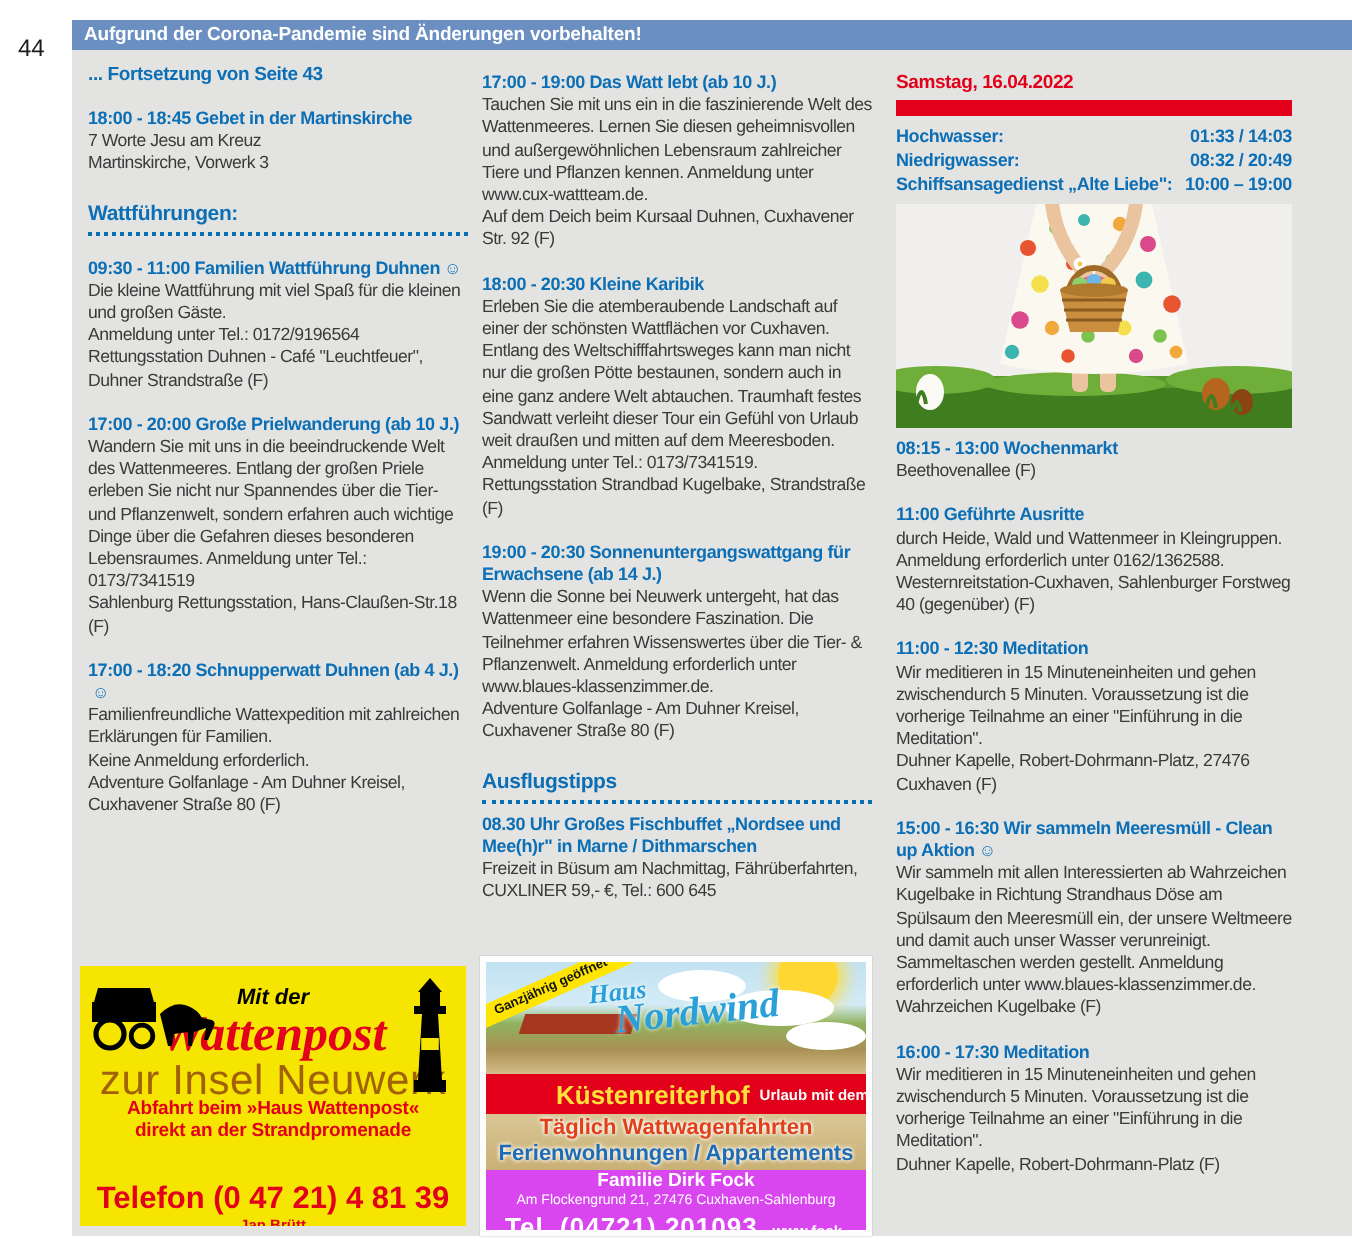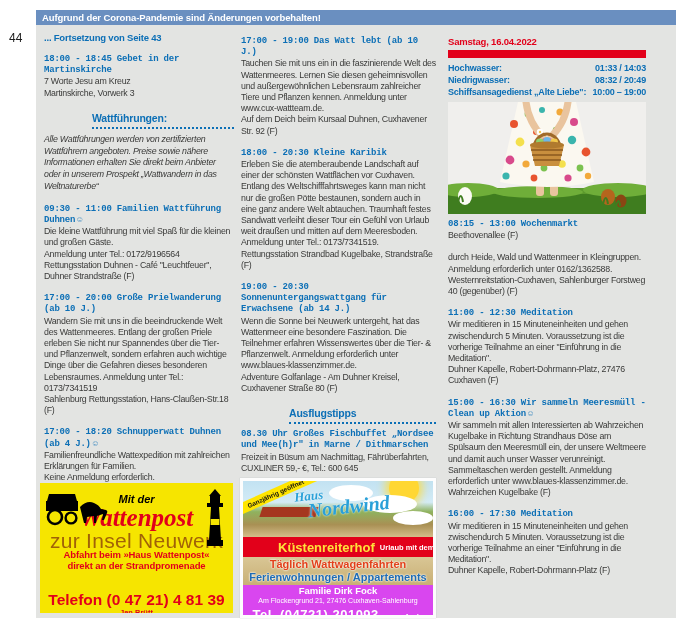--- a/index.html
+++ b/index.html
@@ -8,32 +8,32 @@
     background:#ffffff;
     font-family:"Liberation Sans",sans-serif;
     color:#3a3a39;
   }
   .graybg{position:absolute;left:36px;top:10px;width:640px;height:608px;background:#e3e4e2;}
   .banner{
     position:absolute;left:36px;top:10px;width:640px;height:15px;box-sizing:border-box;
     background:#6a8fc0;color:#ffffff;font-weight:bold;font-size:9.5px;line-height:15px;
     padding-left:6px;letter-spacing:-0.1px;
   }
-  .pageno{position:absolute;left:9px;top:31px;font-size:12px;color:#1c1c1c;}
+  .pageno{position:absolute;left:9px;top:17px;font-size:12px;color:#1c1c1c;}
   .col{position:absolute;top:28px;}
   #col1{left:44px;width:190px;}
   #col2{left:241px;width:195px;}
   #col3{left:448px;width:198px;}
   .cont{color:#0c6fb6;font-weight:bold;font-size:9.5px;margin-top:4px;letter-spacing:-0.2px;}
-  .etitle{color:#0c6fb6;font-weight:bold;font-size:9px;line-height:11.2px;letter-spacing:-0.2px;font-family:Liberation Mono, monospace;}
+  .etitle{color:#0c6fb6;font-weight:bold;font-size:9px;line-height:11.2px;letter-spacing:-0.2px;}
   .ebody{font-size:8.8px;line-height:11.2px;letter-spacing:-0.25px;white-space:pre-line;color:#3a3a39;}
   .event{margin-top:11px;}
   .section{
     color:#0c6fb6;font-weight:bold;font-size:10.5px;letter-spacing:-0.2px;
-    border-bottom:2px dotted #0c6fb6;padding-bottom:3px;margin-top:13px;margin-bottom:5px;margin-left:48px;
+    border-bottom:2px dotted #0c6fb6;padding-bottom:3px;margin-top:13px;margin-bottom:5px;
   }
   .intro{font-style:italic;line-height:11.8px;}
   .smiley{color:#0c6fb6;font-size:8.5px;margin-left:2px;}
   
   .date{color:#e2001a;font-weight:bold;font-size:9.5px;margin-top:8px;letter-spacing:-0.2px;}
   .redbar{height:8px;background:#e2001a;margin-top:3px;}
   .tides{margin-top:4px;}
   .tiderow{display:flex;justify-content:space-between;color:#0c6fb6;font-weight:bold;font-size:9px;line-height:12px;letter-spacing:-0.2px;}
   .photo{margin-top:4px;width:198px;height:112px;display:block;}
   
@@ -88,21 +88,20 @@
 <div class="col" id="col1">
   <div class="cont">... Fortsetzung von Seite 43</div>
 
   <div class="event">
     <div class="etitle"><span>18:00 - 18:45 Gebet in der Martinskirche</span></div>
     <div class="ebody">7 Worte Jesu am Kreuz
 Martinskirche, Vorwerk 3</div>
   </div>
 
   <div class="section">Wattführungen:</div>
-  <div class="ebody intro">Alle Wattführungen werden von zertifizierten Wattführern angeboten. Preise sowie nähere Informationen erhalten Sie direkt beim Anbieter oder in unserem Prospekt „Wattwandern in das Weltnaturerbe“</div>
 
   <div class="event">
     <div class="etitle"><span>09:30 - 11:00 Familien Wattführung Duhnen</span><span class="smiley">☺</span></div>
     <div class="ebody">Die kleine Wattführung mit viel Spaß für die kleinen und großen Gäste.
 Anmeldung unter Tel.: 0172/9196564
 Rettungsstation Duhnen - Café "Leuchtfeuer", Duhner Strandstraße (F)</div>
   </div>
 
   <div class="event">
     <div class="etitle"><span>17:00 - 20:00  Große Prielwanderung (ab 10 J.)</span></div>
@@ -220,20 +219,21 @@
     <ellipse cx="173" cy="99" rx="5.5" ry="6.5" fill="#8a4513"></ellipse>
     <path d="M10,100 q3,-12 5,0 M155,102 q3,-12 5,0 M168,104 q3,-10 4,0" stroke="#3f7d1f" stroke-width="2" fill="none"></path>
   </svg>
 
   <div class="event" style="margin-top:5px">
     <div class="etitle"><span>08:15 - 13:00 Wochenmarkt</span></div>
     <div class="ebody">Beethovenallee (F)</div>
   </div>
 
   <div class="event">
+    <div class="etitle"><span>11:00 Geführte Ausritte</span></div>
     <div class="ebody">durch Heide, Wald und Wattenmeer in Kleingruppen. Anmeldung erforderlich unter 0162/1362588.
 Westernreitstation-Cuxhaven, Sahlenburger Forstweg 40 (gegenüber) (F)</div>
   </div>
 
   <div class="event">
     <div class="etitle"><span>11:00 - 12:30 Meditation</span></div>
     <div class="ebody">Wir meditieren in 15 Minuteneinheiten und gehen zwischendurch 5 Minuten. Voraussetzung ist die vorherige Teilnahme an einer "Einführung in die Meditation".
 Duhner Kapelle, Robert-Dohrmann-Platz, 27476 Cuxhaven (F)</div>
   </div>
 

